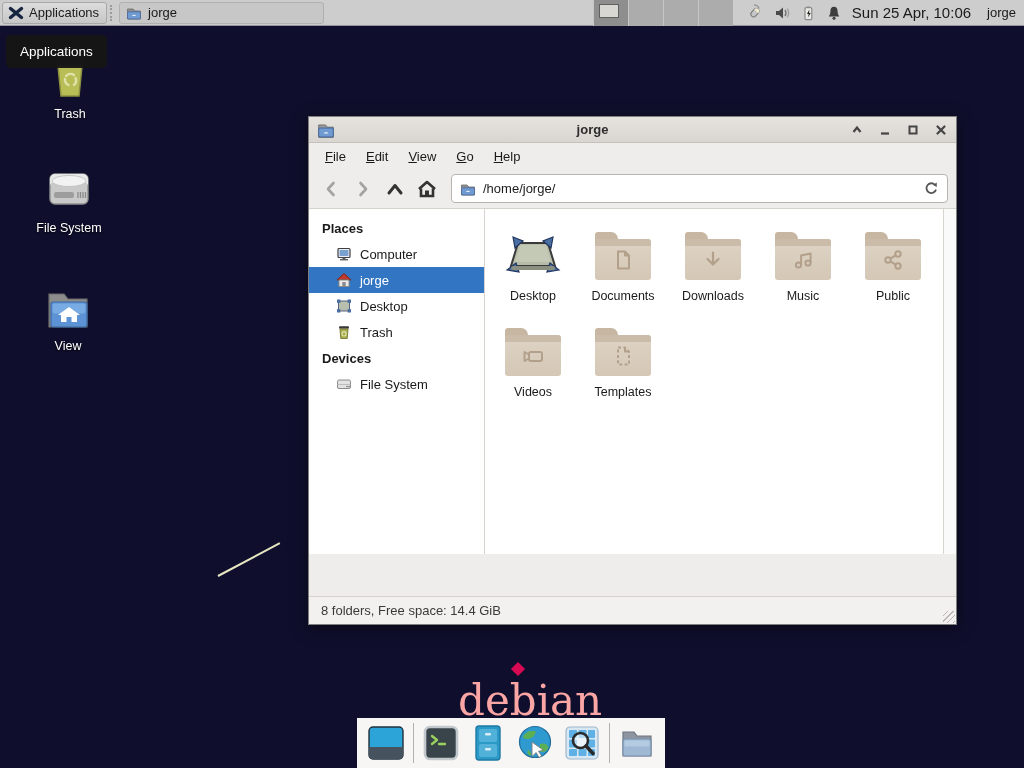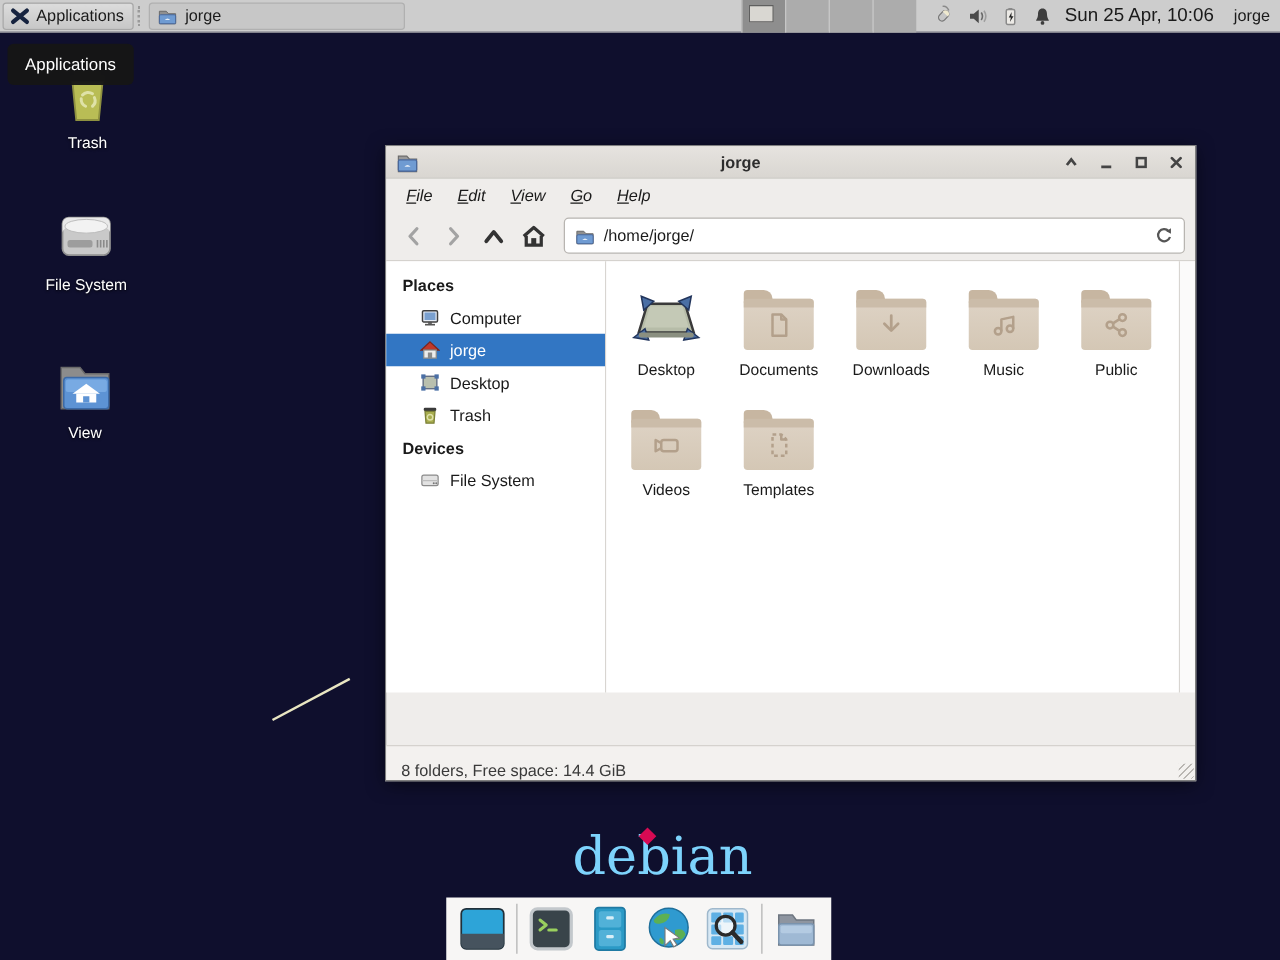--- a/index.html
+++ b/index.html
@@ -34,54 +34,54 @@
   .desk-icon { position:absolute; width:88px; display:flex; flex-direction:column; align-items:center; gap:7px; z-index:10; }
   .desk-icon .dlabel { color:#fff; font-size:12.5px; text-shadow:0 1px 2px rgba(0,0,0,0.9); }
   .di-trash { left:26px; top:54px; }
   .di-fs { left:25px; top:168px; }
   .di-home { left:24px; top:288px; }
 
   .artifact-line { position:absolute; left:218px; top:575px; width:70px; height:2px;
     background:#e9e6c2; transform:rotate(-28deg); transform-origin:left center; z-index:5; }
 
   
-  .debian-brand { position:absolute; left:458px; top:660px; color:#7dd3fc; font-size:42px;
+  .debian-brand { position:absolute; left:458px; top:676px; color:#fca5a5; font-size:42px;
     font-family:"DejaVu Serif",serif; letter-spacing:0px; z-index:2; }
   .debian-dot { position:absolute; left:513px; top:664px; width:10px; height:10px;
     background:#d70a53; transform:rotate(45deg); z-index:3; }
 
   
   .window { position:absolute; left:308px; top:116px; width:649px; height:509px;
     background:#efedeb; border:1px solid #7f7f7f; box-shadow:0 3px 14px rgba(0,0,0,0.55);
     display:flex; flex-direction:column; z-index:20; }
   .titlebar { height:26px; background:linear-gradient(#e6e3df,#d9d6d1); display:flex; align-items:center;
     padding:0 8px; border-bottom:1px solid #c4c1bc; }
   .titlebar .title { flex:1; text-align:center; font-size:13px; font-weight:bold; color:#2d2d2d; }
   .win-controls { display:flex; align-items:center; gap:14px; }
   .win-controls .wc { display:flex; align-items:center; justify-content:center; width:14px; height:14px; }
-  .menubar { height:26px; background:#efedeb; display:flex; align-items:center; padding-left:6px;font-style:italic; }
+  .menubar { height:26px; background:#efedeb; display:flex; align-items:center; padding-left:6px; }
   .menu-item { display:inline-block; font-size:13px; color:#1a1a1a; padding:4px 10px; }
   .menu-item::first-letter { text-decoration:underline; }
   .toolbar { height:40px; background:#efedeb; border-bottom:1px solid #d5d2ce; display:flex; align-items:center; padding:0 8px; gap:4px; }
   .nav-btn { width:28px; height:28px; display:flex; align-items:center; justify-content:center; border-radius:3px; }
   .pathbar { flex:1; height:29px; margin-left:6px; background:#fff; border:1px solid #b8b5b1; border-radius:4px;
     display:flex; align-items:center; padding:0 8px; gap:7px; }
   .pathbar .ptext { flex:1; font-size:13px; color:#1a1a1a; }
   .content { flex:1; display:flex; min-height:0; }
   .sidebar { width:176px; background:#fff; border-right:1px solid #d8d5d1; padding-top:6px; }
   .sb-header { font-size:13px; font-weight:bold; color:#1a1a1a; padding:6px 0 5px 13px; }
   .sb-row { display:flex; align-items:center; gap:8px; height:26px; padding-left:27px; font-size:13px; color:#1a1a1a; }
   .sb-row.selected { background:#3276c3; color:#fff; }
   .main { flex:1; background:#fff; position:relative; padding:14px 0 0 3px; }
   .grid { display:flex; flex-wrap:wrap; width:455px; }
   .cell { width:90px; height:96px; display:flex; flex-direction:column; align-items:center; }
   .cell .icon-slot { height:64px; display:flex; align-items:center; justify-content:center; }
   .cell .flabel { font-size:12.5px; color:#1a1a1a; margin-top:2px; }
   .vscroll { width:13px; background:#fbfafa; border-left:1px solid #d8d5d1; }
-  .statusbar { height:28px; background:#f3f1ef; border-top:1px solid #d5d2ce; display:flex; align-items:flex-end;
+  .statusbar { height:28px; background:#f3f1ef; border-top:1px solid #d5d2ce; display:flex; align-items:center;
     padding-left:12px; font-size:13px; color:#3a3a3a; position:relative;margin-top:42px; }
   .grip { position:absolute; right:1px; bottom:1px; width:12px; height:12px;
     background:repeating-linear-gradient(135deg, transparent 0 3px, #b9b6b2 3px 4px); }
 
   
   .xfolder { position:relative; width:56px; height:41px; border-radius:3px;
     background:linear-gradient(180deg,#ded3c5 0%,#d4c7b5 100%); margin-top:9px; }
   .xfolder::before { content:""; position:absolute; top:-7px; left:0; width:23px; height:10px;
     background:#c7b6a1; border-radius:3px 7px 0 0; }
   .xfolder::after { content:""; position:absolute; top:0; left:0; right:0; height:7px;

